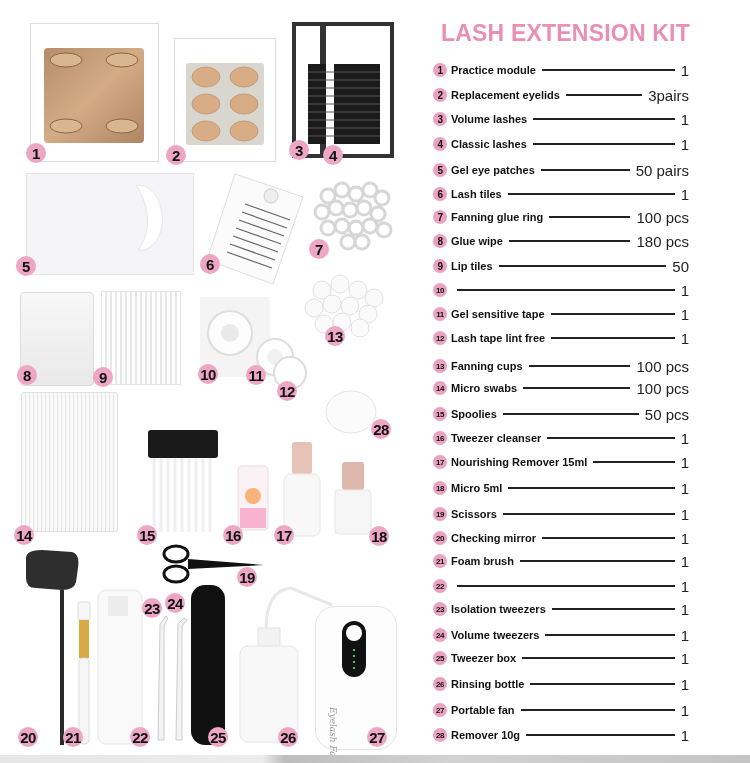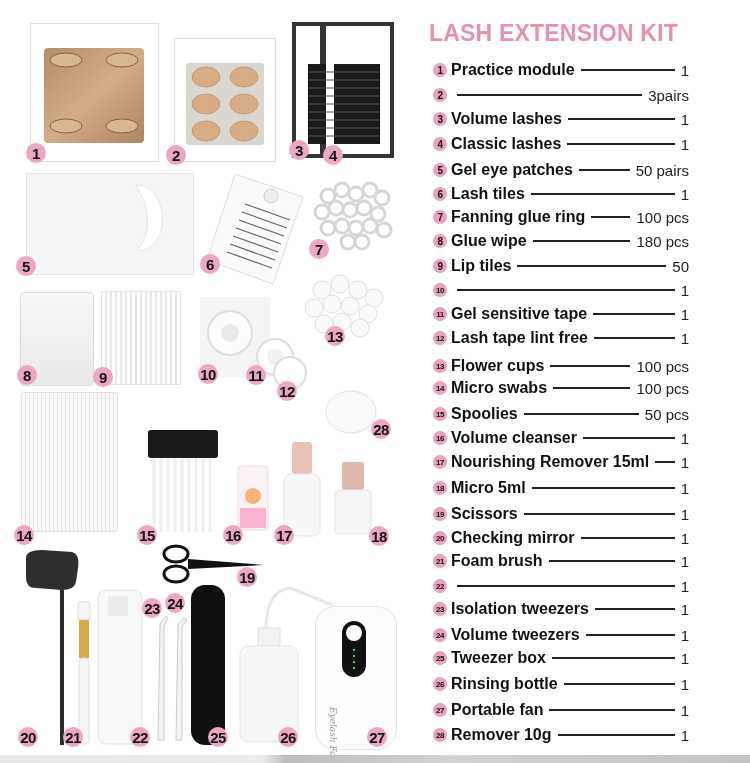--- a/index.html
+++ b/index.html
@@ -1,22 +1,22 @@
 <!DOCTYPE html>
 <html><head>
 <meta charset="utf-8">
 <style>
   html,body{margin:0;padding:0;}
   body{width:750px;height:763px;background:#ffffff;position:relative;overflow:hidden;font-family:"Liberation Sans",sans-serif;color:#111;}
-  .title{position:absolute;left:429px;top:20px;font-size:23px;font-weight:bold;color:#ea8fb4;letter-spacing:0.2px;}
+  .title{position:absolute;left:441px;top:20px;font-size:23px;font-weight:bold;color:#ea8fb4;letter-spacing:0.2px;}
   .list{position:absolute;left:433px;top:59px;width:256px;}
   .row{position:absolute;left:0;width:256px;height:22px;display:flex;align-items:center;}
   .num{flex:0 0 auto;width:14px;height:14px;border-radius:50%;background:#eaa2c0;color:#111;font-size:10px;font-weight:bold;display:flex;align-items:center;justify-content:center;margin-right:4px;letter-spacing:-0.5px;}
   .num.small{font-size:8px;}
-  .name{flex:0 0 auto;font-size:16px;font-weight:bold;white-space:nowrap;color:#111;}
+  .name{flex:0 0 auto;font-size:11px;font-weight:bold;white-space:nowrap;color:#111;}
   .line{flex:1 1 auto;height:0;border-top:2px solid #222;margin:0 6px;}
   .qty{flex:0 0 auto;font-size:15px;white-space:nowrap;color:#222;}
   .photo{position:absolute;}
   .badge{position:absolute;width:20px;height:20px;border-radius:50%;background:#eda6c3;color:#111;font-weight:bold;font-size:15px;display:flex;align-items:center;justify-content:center;letter-spacing:-0.5px;}
   .frame{position:absolute;border:1px solid #ddd;background:#fff;}
   .bottom-strip{position:absolute;left:0;top:755px;width:750px;height:8px;background:linear-gradient(90deg,#e6e6e6 0%,#ececec 35%,#bdbdbd 38%,#d2d2d2 60%,#c4c4c4 100%);}
 </style>
 </head>
 <body>
 
@@ -252,20 +252,21 @@
 
 <div class="list">
   <div class="row" style="top:0px;">
       <span class="num">1</span>
       <span class="name">Practice module</span>
       <span class="line"></span>
       <span class="qty">1</span>
     </div>
   <div class="row" style="top:25px;">
       <span class="num">2</span>
+      <span class="name">Replacement eyelids</span>
       <span class="line"></span>
       <span class="qty">3pairs</span>
     </div>
   <div class="row" style="top:49px;">
       <span class="num">3</span>
       <span class="name">Volume lashes</span>
       <span class="line"></span>
       <span class="qty">1</span>
     </div>
   <div class="row" style="top:74px;">
@@ -316,39 +317,39 @@
       <span class="qty">1</span>
     </div>
   <div class="row" style="top:268px;">
       <span class="num small">12</span>
       <span class="name">Lash tape lint free</span>
       <span class="line"></span>
       <span class="qty">1</span>
     </div>
   <div class="row" style="top:296px;">
       <span class="num small">13</span>
-      <span class="name">Flower cups</span>
+      <span class="name">Fanning cups</span>
       <span class="line"></span>
       <span class="qty">100 pcs</span>
     </div>
   <div class="row" style="top:318px;">
       <span class="num small">14</span>
       <span class="name">Micro swabs</span>
       <span class="line"></span>
       <span class="qty">100 pcs</span>
     </div>
   <div class="row" style="top:344px;">
       <span class="num small">15</span>
       <span class="name">Spoolies</span>
       <span class="line"></span>
       <span class="qty">50 pcs</span>
     </div>
   <div class="row" style="top:368px;">
       <span class="num small">16</span>
-      <span class="name">Volume cleanser</span>
+      <span class="name">Tweezer cleanser</span>
       <span class="line"></span>
       <span class="qty">1</span>
     </div>
   <div class="row" style="top:392px;">
       <span class="num small">17</span>
       <span class="name">Nourishing Remover 15ml</span>
       <span class="line"></span>
       <span class="qty">1</span>
     </div>
   <div class="row" style="top:418px;">

